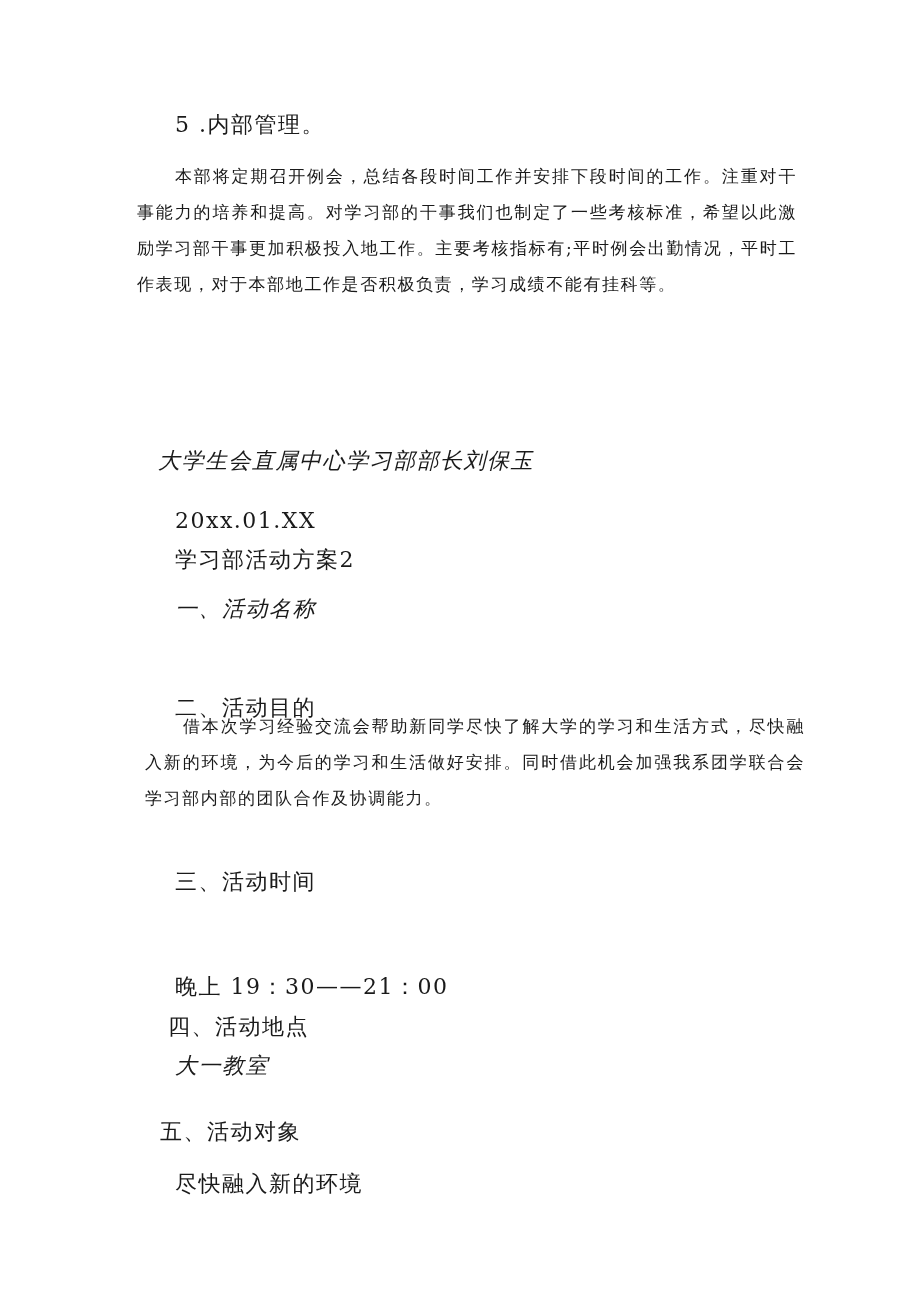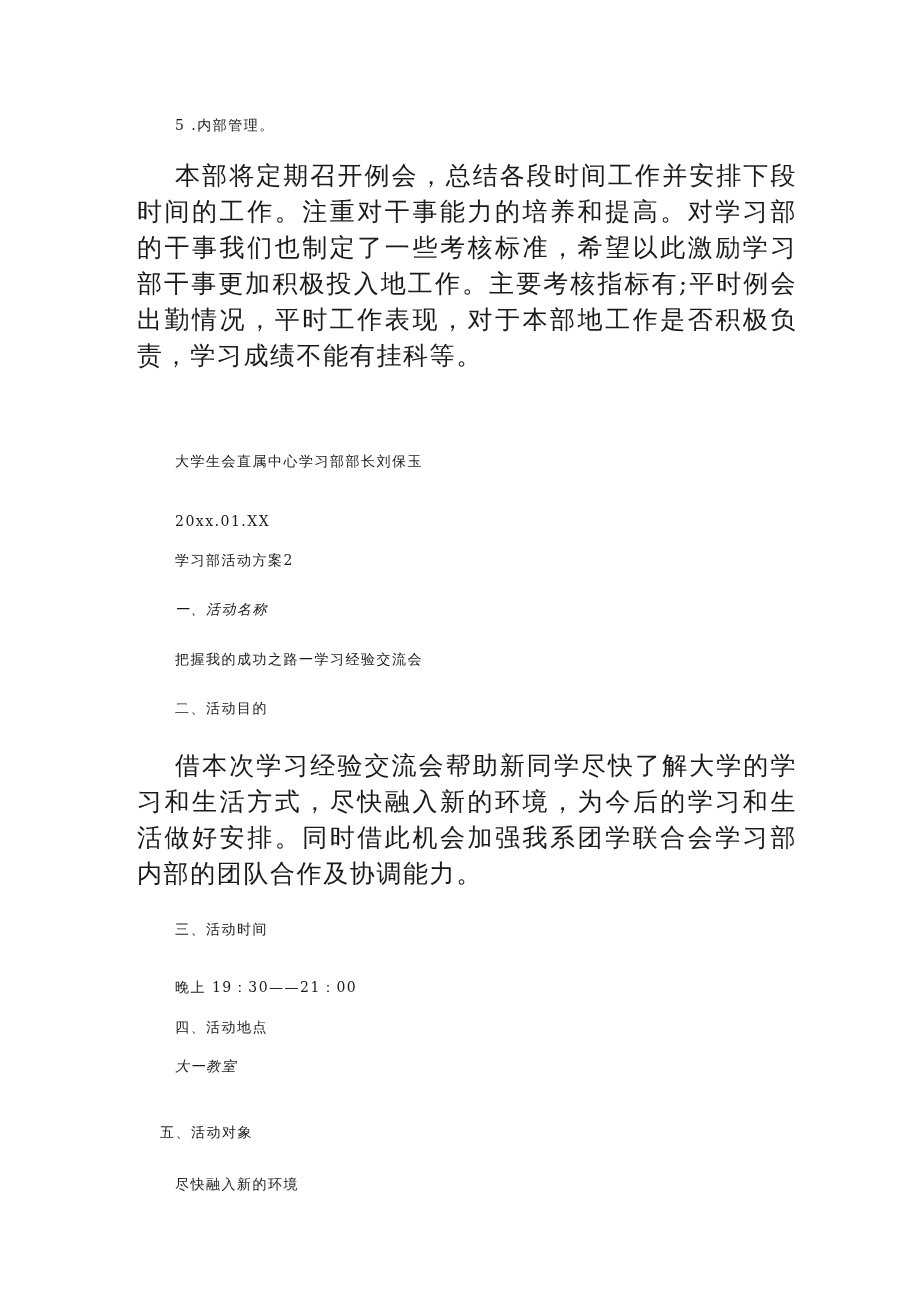--- a/index.html
+++ b/index.html
@@ -17,65 +17,64 @@
     }
     .page {
       position: absolute;
       left: 0;
       top: 0;
       width: 920px;
       height: 1301px;
     }
     .line {
       position: absolute;
-      font-size: 14px;
+      font-size: 22px;
       line-height: 22px;
       white-space: nowrap;
       letter-spacing: 1.5px;
     }
     .para {
       position: absolute;
       left: 137px;
       width: 660px;
-      font-size: 25px;
+      font-size: 17px;
       line-height: 36px;
       letter-spacing: 1.6px;
       text-indent: 38px;
       text-align: justify;
       white-space: normal;
     }
   </style>
 </head>
 <body>
 
 <div class="page">
   <div class="line" style="left:175px; top:114px;">5 .内部管理。</div>
 
   <div class="para" style="top:158px;">本部将定期召开例会，总结各段时间工作并安排下段时间的工作。注重对干事能力的培养和提高。对学习部的干事我们也制定了一些考核标准，希望以此激励学习部干事更加积极投入地工作。主要考核指标有;平时例会出勤情况，平时工作表现，对于本部地工作是否积极负责，学习成绩不能有挂科等。</div>
 
 
-  <div class="line" style="left:175px; top:450px;">大学生会直属中心学习部部长刘保玉</div>
+  <div class="line" style="left:158px; top:450px;font-style:italic;">大学生会直属中心学习部部长刘保玉</div>
 
   <div class="line" style="left:175px; top:498px;margin-top:12px;">20xx.01.XX</div>
 
   <div class="line" style="left:175px; top:549px;">学习部活动方案2</div>
 
   <div class="line" style="left:175px; top:598px;font-style:italic;">一、活动名称</div>
 
-  <div class="line" style="left:175px; top:648px;">把握我的成功之路一学习经验交流会</div>
 
   <div class="line" style="left:175px; top:697px;">二、活动目的</div>
 
-  <div class="para" style="top:748px;">借本次学习经验交流会帮助新同学尽快了解大学的学习和生活方式，尽快融入新的环境，为今后的学习和生活做好安排。同时借此机会加强我系团学联合会学习部内部的团队合作及协调能力。</div>
+  <div class="para" style="top:708px;margin-left:8px;">借本次学习经验交流会帮助新同学尽快了解大学的学习和生活方式，尽快融入新的环境，为今后的学习和生活做好安排。同时借此机会加强我系团学联合会学习部内部的团队合作及协调能力。</div>
 
-  <div class="line" style="left:175px; top:918px;">三、活动时间</div>
+  <div class="line" style="left:175px; top:871px;">三、活动时间</div>
 
 
   <div class="line" style="left:175px; top:976px;">晚上 19：30——21：00</div>
 
-  <div class="line" style="left:175px; top:1016px;">四、活动地点</div>
+  <div class="line" style="left:168px; top:1016px;">四、活动地点</div>
 
   <div class="line" style="left:175px; top:1055px;font-style:italic;">大一教室</div>
 
   <div class="line" style="left:160px; top:1121px;">五、活动对象</div>
 
   <div class="line" style="left:175px; top:1173px;">尽快融入新的环境</div>
 </div>
 
 </body></html>

